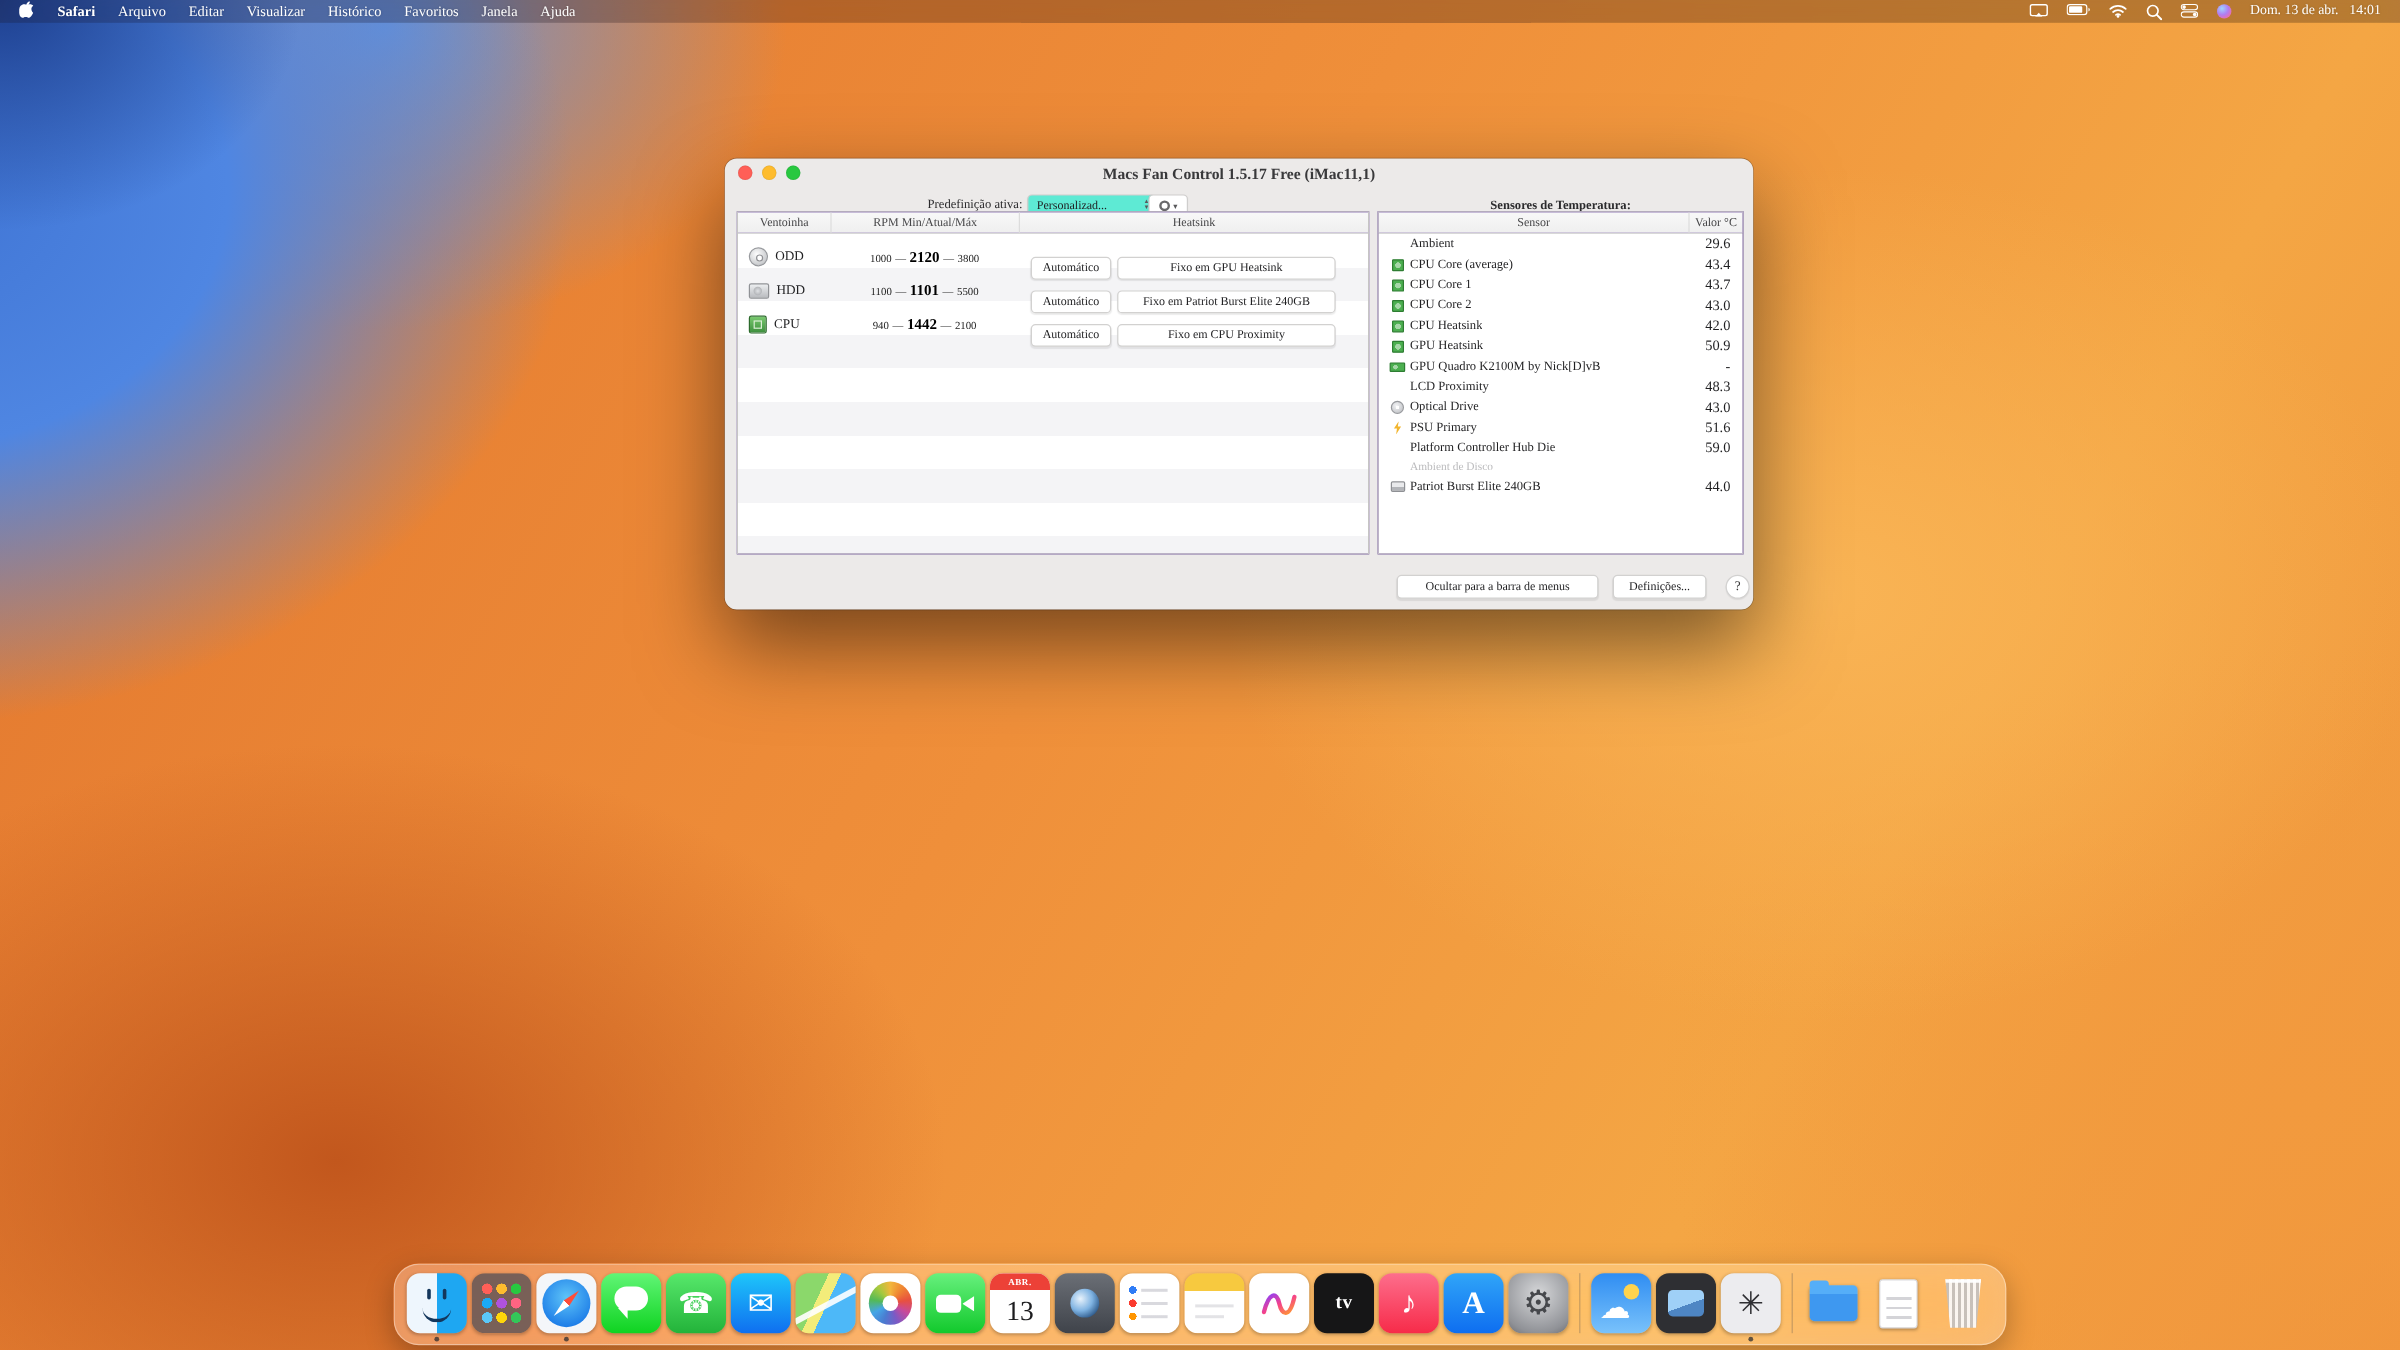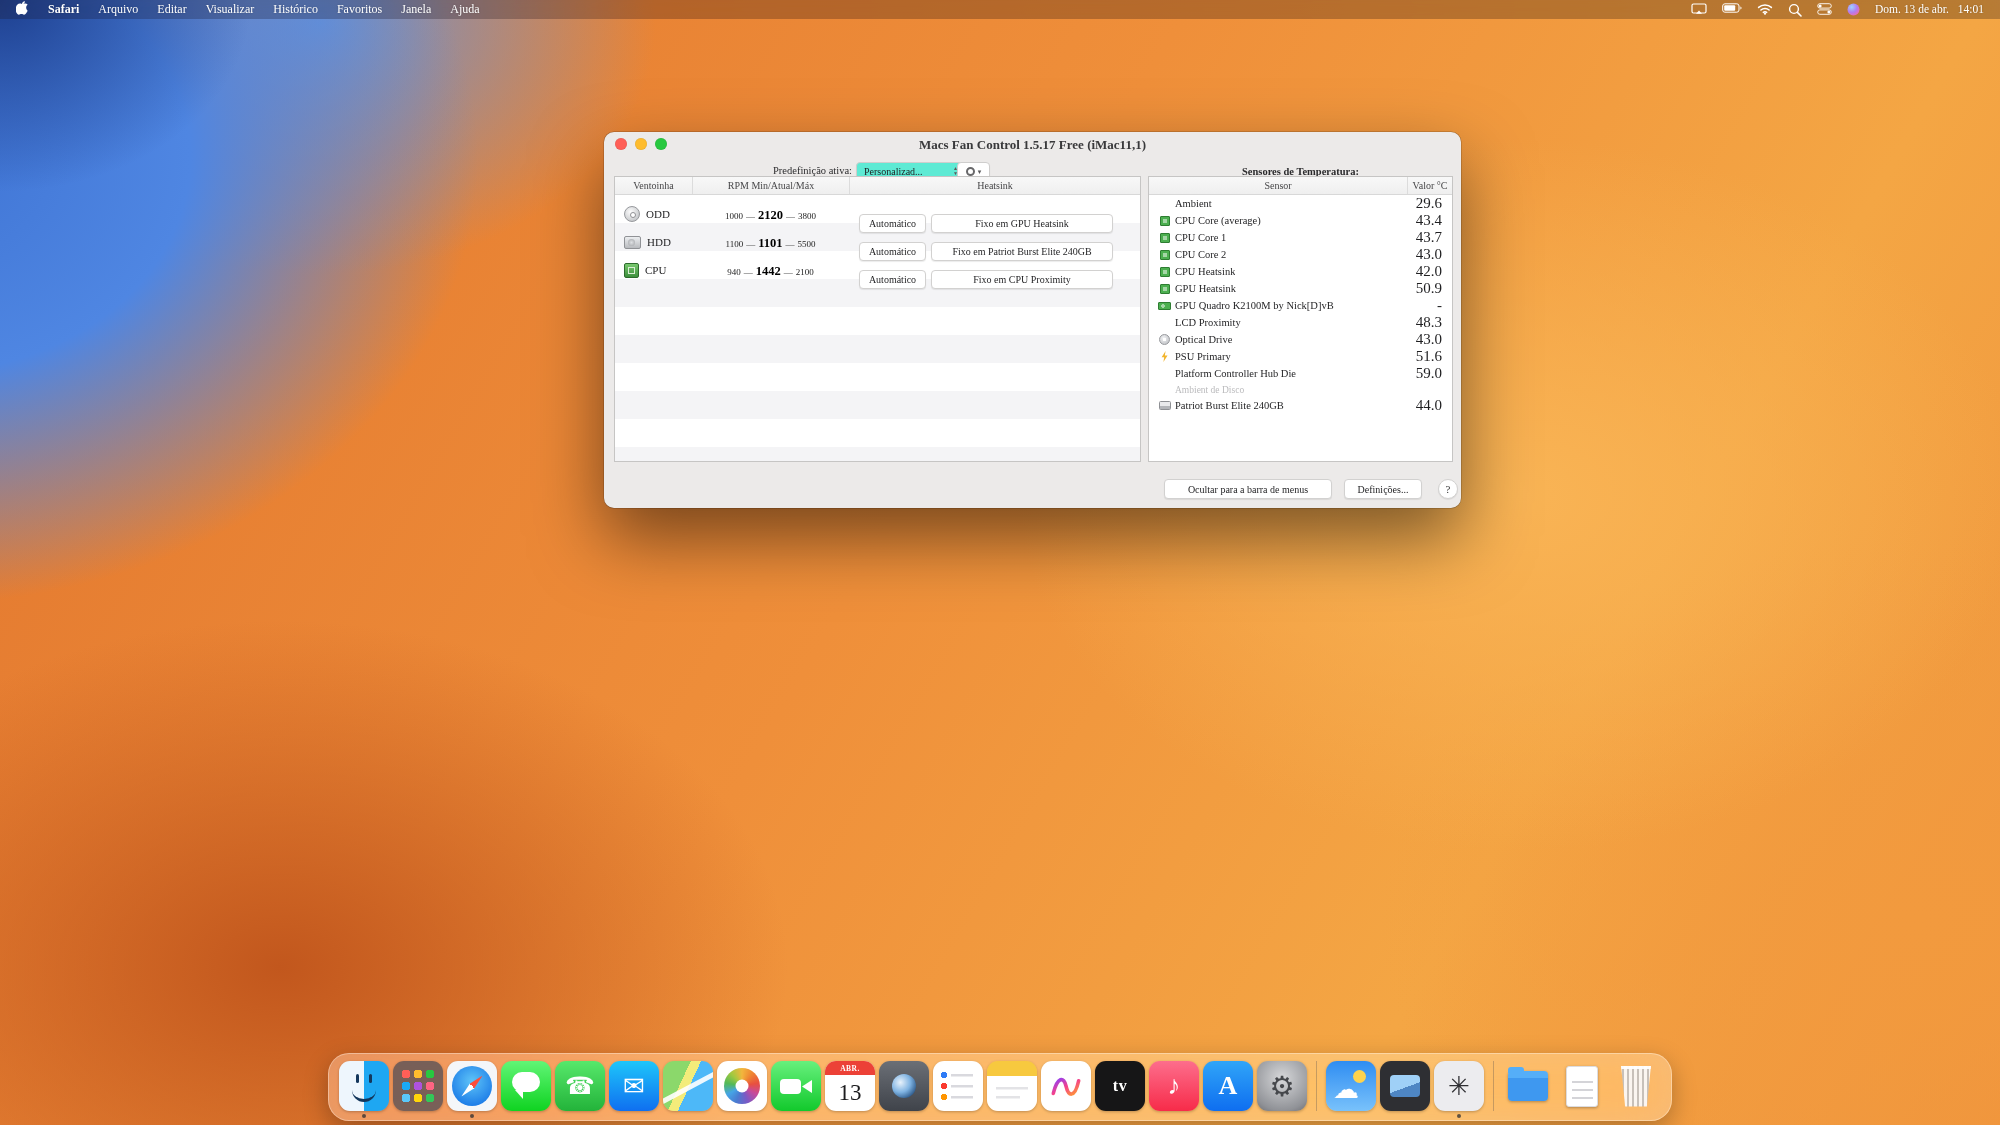--- a/index.html
+++ b/index.html
@@ -104,21 +104,21 @@
     background:linear-gradient(#79c96f,#3d8f3d); border:1px solid #2c6b2c; position:relative; }
   .fi-cpu::after { content:""; position:absolute; left:3px; top:3px; right:3px; bottom:3px;
     border:1px solid #d9eed4; }
 
   
   .sensors-body { position:absolute; top:18px; left:0; right:0; bottom:0; background:#fff; }
   .sensor-row { height:17px; display:flex; align-items:center; padding-left:8px;
     position:relative; font-size:10.5px; color:#1f1f21; }
   .sensor-icon { width:15px; margin-right:3px; display:flex; justify-content:center; align-items:center; flex:0 0 auto; }
   .sensor-name { white-space:nowrap; overflow:hidden; }
-  .sensor-value { position:absolute; right:10px; font-size:15px; color:#1f1f21;text-align:right; }
+  .sensor-value { position:absolute; right:10px; font-size:12px; color:#1f1f21;text-align:right; }
   .sensor-group { height:15px; display:flex; align-items:center; padding-left:26px;
     font-size:9.5px; color:#bbbbbd; }
 
   .si { display:block; }
   .si-chip { width:10px; height:10px; border-radius:1px; border:1px solid #2e7d32;
     background:radial-gradient(circle 2.5px at 50% 50%, #a5d6a7 90%, transparent), #4caf50; }
   .si-gpu { width:13px; height:8px; border-radius:1px; border:1px solid #2e7d32;
     background:radial-gradient(circle 2px at 35% 50%, #a5d6a7 90%, transparent), #4caf50; }
   .si-disc { width:11px; height:11px; border-radius:50%; border:1px solid #97999d;
     background:radial-gradient(circle 1.6px at 50% 50%, #fff 90%, transparent),

